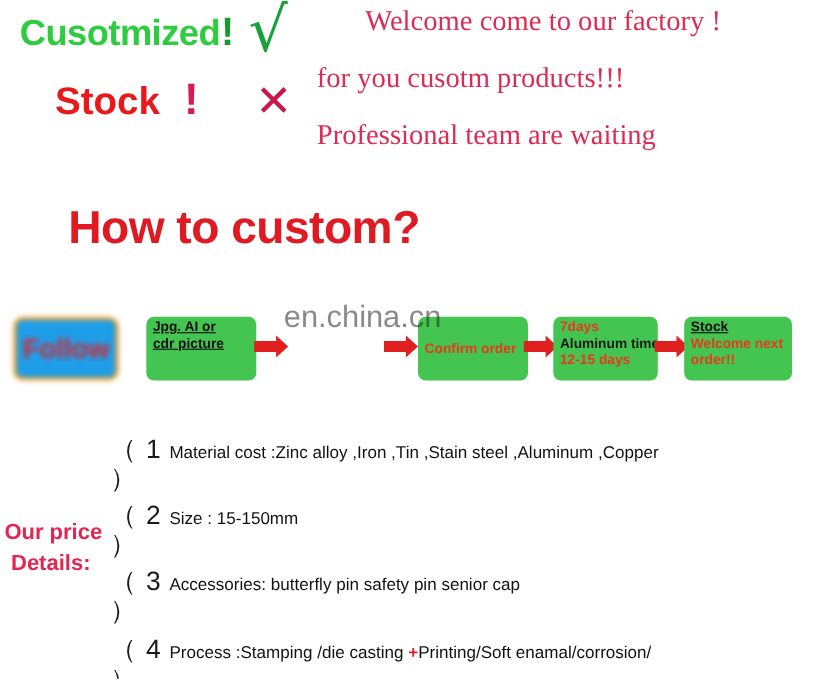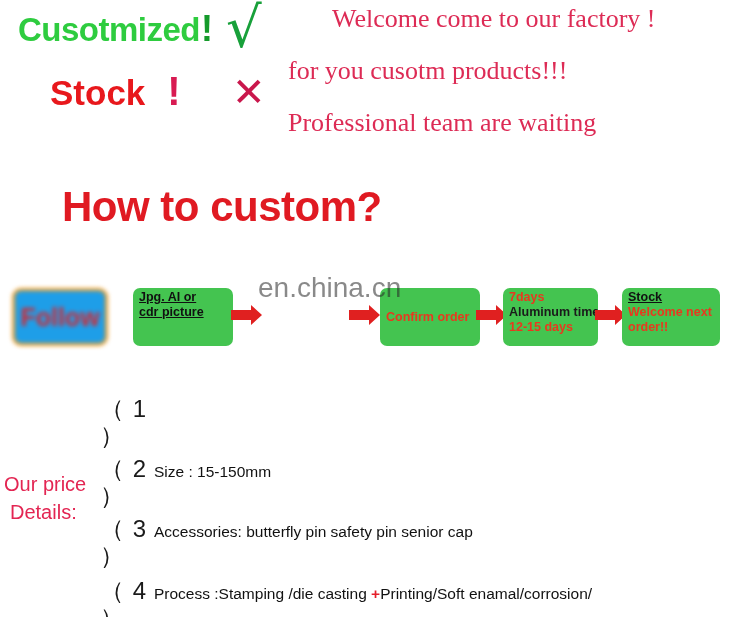--- a/index.html
+++ b/index.html
@@ -203,21 +203,21 @@
     text-align: right;
   }
 
   
   .price-label {
     position: absolute;
     left: 4px;
     top: 470px;
     font-family: "Liberation Sans", sans-serif;
     font-size: 20px;
-    font-weight: 400;
+    font-weight: 700;
     color: #e32552;
     line-height: 28px;
   }
   .price-label span { display: block; }
   .price-label .l2 { padding-left: 6px; }
 
   .details-list {
     position: absolute;
     left: 100px;
     top: 395px;
@@ -334,20 +334,21 @@
 
 <div class="price-label">
   <span class="l1">Our price</span>
   <span class="l2">Details:</span>
 </div>
 
 <div class="details-list">
 
   <div class="detail-row r-gap-1">
     <div class="detail-num">（ 1 ）</div>
+    <div class="detail-txt">Material cost :Zinc alloy ,Iron ,Tin ,Stain steel ,Aluminum ,Copper</div>
   </div>
 
   <div class="detail-row r-gap-1">
     <div class="detail-num">（ 2 ）</div>
     <div class="detail-txt">Size : 15-150mm</div>
   </div>
 
   <div class="detail-row r-gap-2">
     <div class="detail-num">（ 3 ）</div>
     <div class="detail-txt">Accessories: butterfly pin safety pin senior cap</div>

